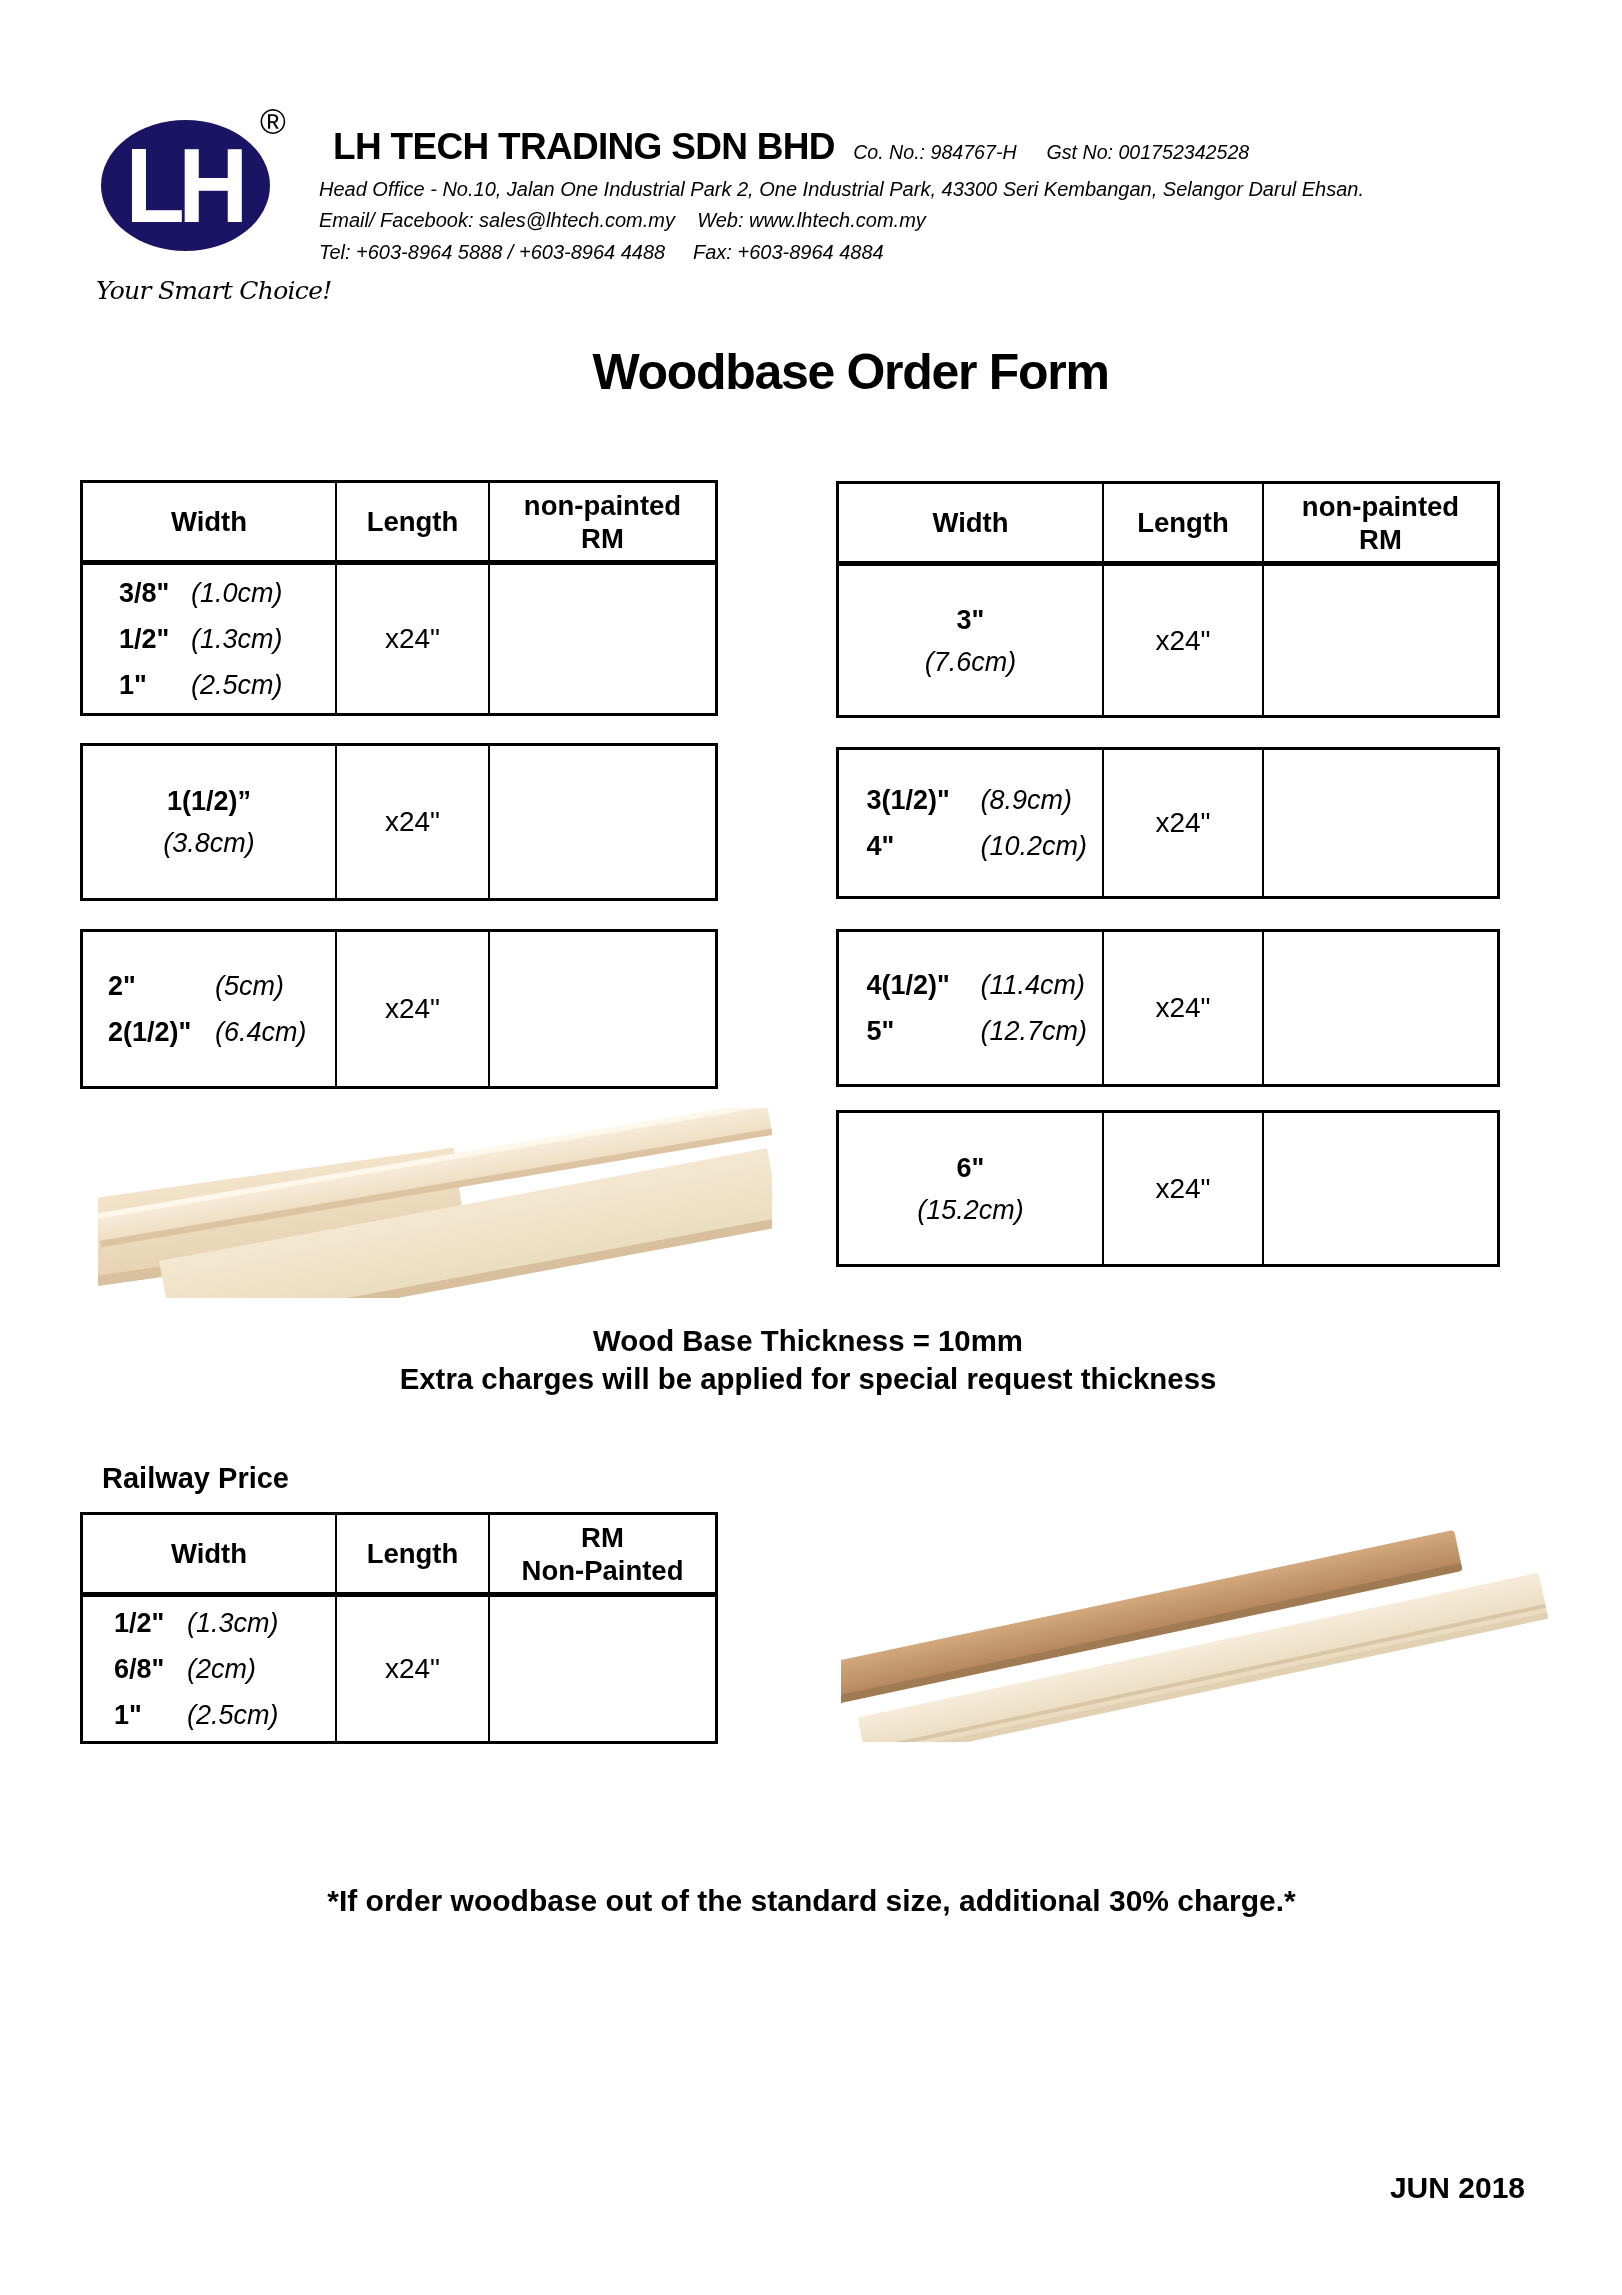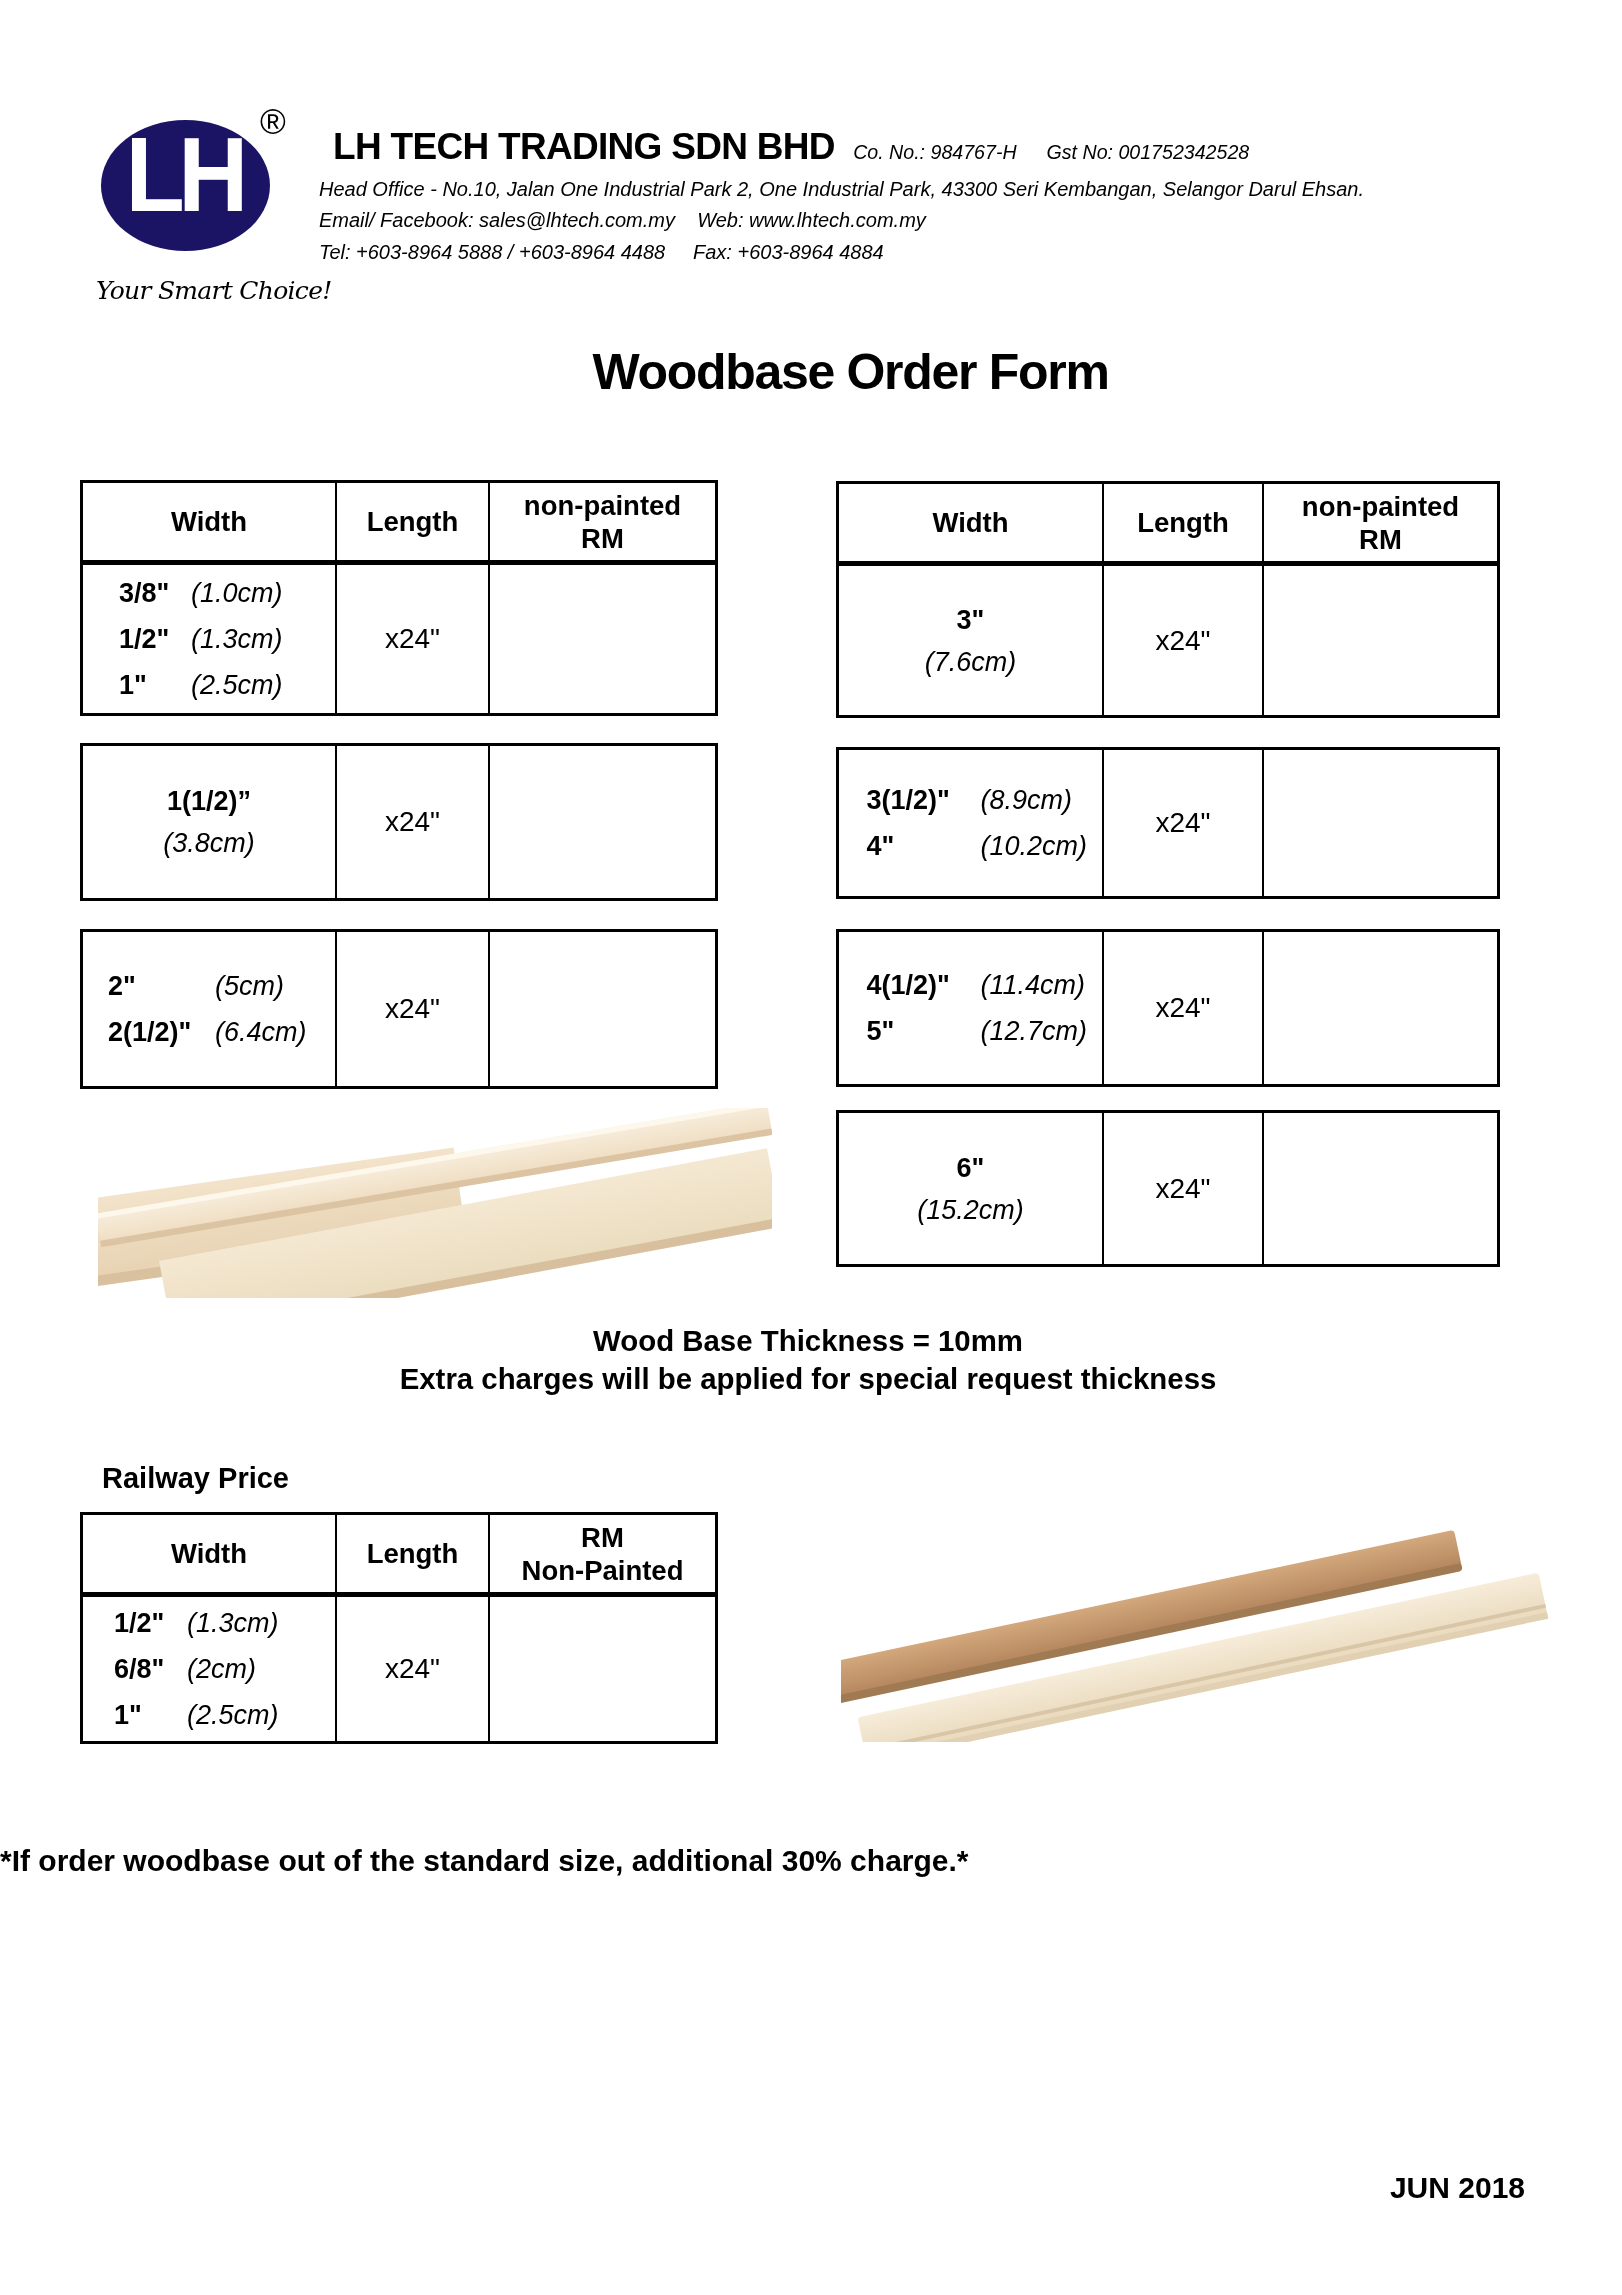--- a/index.html
+++ b/index.html
@@ -2,21 +2,21 @@
 <html style="font-size:10.5px"><head>
 <meta charset="utf-8">
 <style>
   html,body{margin:0;padding:0;background:#888;}
   #page{
     position:relative;width:1623px;height:2295px;background:#ffffff;
     font-family:"Liberation Sans","DejaVu Sans",sans-serif;color:#000;overflow:hidden;
   }
   
   .logo-ellipse{position:absolute;left:101px;top:120px;width:169px;height:131px;border-radius:50%;
-    display:flex;justify-content:center;background:#1b1464;}
+    display:flex;align-items:center;justify-content:center;background:#1b1464;}
   .logo-mono{color:#fff;font-weight:bold;font-size:97px;letter-spacing:-6.5px;transform:scaleY(1.08);padding-right:3.9px;}
   .reg-mark{position:absolute;left:260px;top:102px;font-size:35px;font-weight:normal;}
   .tagline{position:absolute;left:96px;top:276px;font-family:"DejaVu Serif","Liberation Serif",serif;
     font-style:italic;font-size:25px;letter-spacing:-0.7px;}
   .company-row{position:absolute;left:333px;top:126px;display:flex;align-items:baseline;gap:18.3px;white-space:nowrap;}
   .company-name{font-size:37px;font-weight:bold;letter-spacing:-0.7px;}
   .registration{font-style:italic;font-size:19.6px;display:flex;gap:30px;}
   .hline{position:absolute;left:319px;font-style:italic;font-size:20px;white-space:nowrap;}
   .hl-address{top:178px;}
   .hl-email{top:209px;}
@@ -46,21 +46,21 @@
   .xlen{display:flex;align-items:center;justify-content:center;font-size:28px;}
   .pads-a .body-w{padding-left:36px}.pads-a .sz{min-width:72px}
   .pads-b .body-w{padding-left:25px}.pads-b .sz{min-width:107px}
   .pads-c .body-w{padding-left:27.5px}.pads-c .sz{min-width:114px}
   .pads-r .body-w{padding-left:31px}.pads-r .sz{min-width:73px}
   
   .note{position:absolute;left:0;width:1616px;text-align:center;font-weight:bold;font-size:29.4px;line-height:37px;}
   .note1{top:1322px;}
   .note2{top:1360px;}
   .railway-heading{position:absolute;left:102px;top:1462px;font-weight:bold;font-size:29px;}
-  .footer-note{position:absolute;left:0;top:1844px;width:1623px;text-align:left;font-weight:bold;font-size:30px;}
+  .footer-note{position:absolute;left:0;top:1884px;width:1623px;text-align:center;font-weight:bold;font-size:30px;}
   .date-label{position:absolute;right:98px;top:2171px;font-weight:bold;font-size:30px;}
   .photo{position:absolute;}
 </style>
 </head>
 <body>
 
 <div id="page">
 
   <div class="logo-ellipse" style="background: rgb(27, 20, 100);">
     <span class="logo-mono">LH</span>

